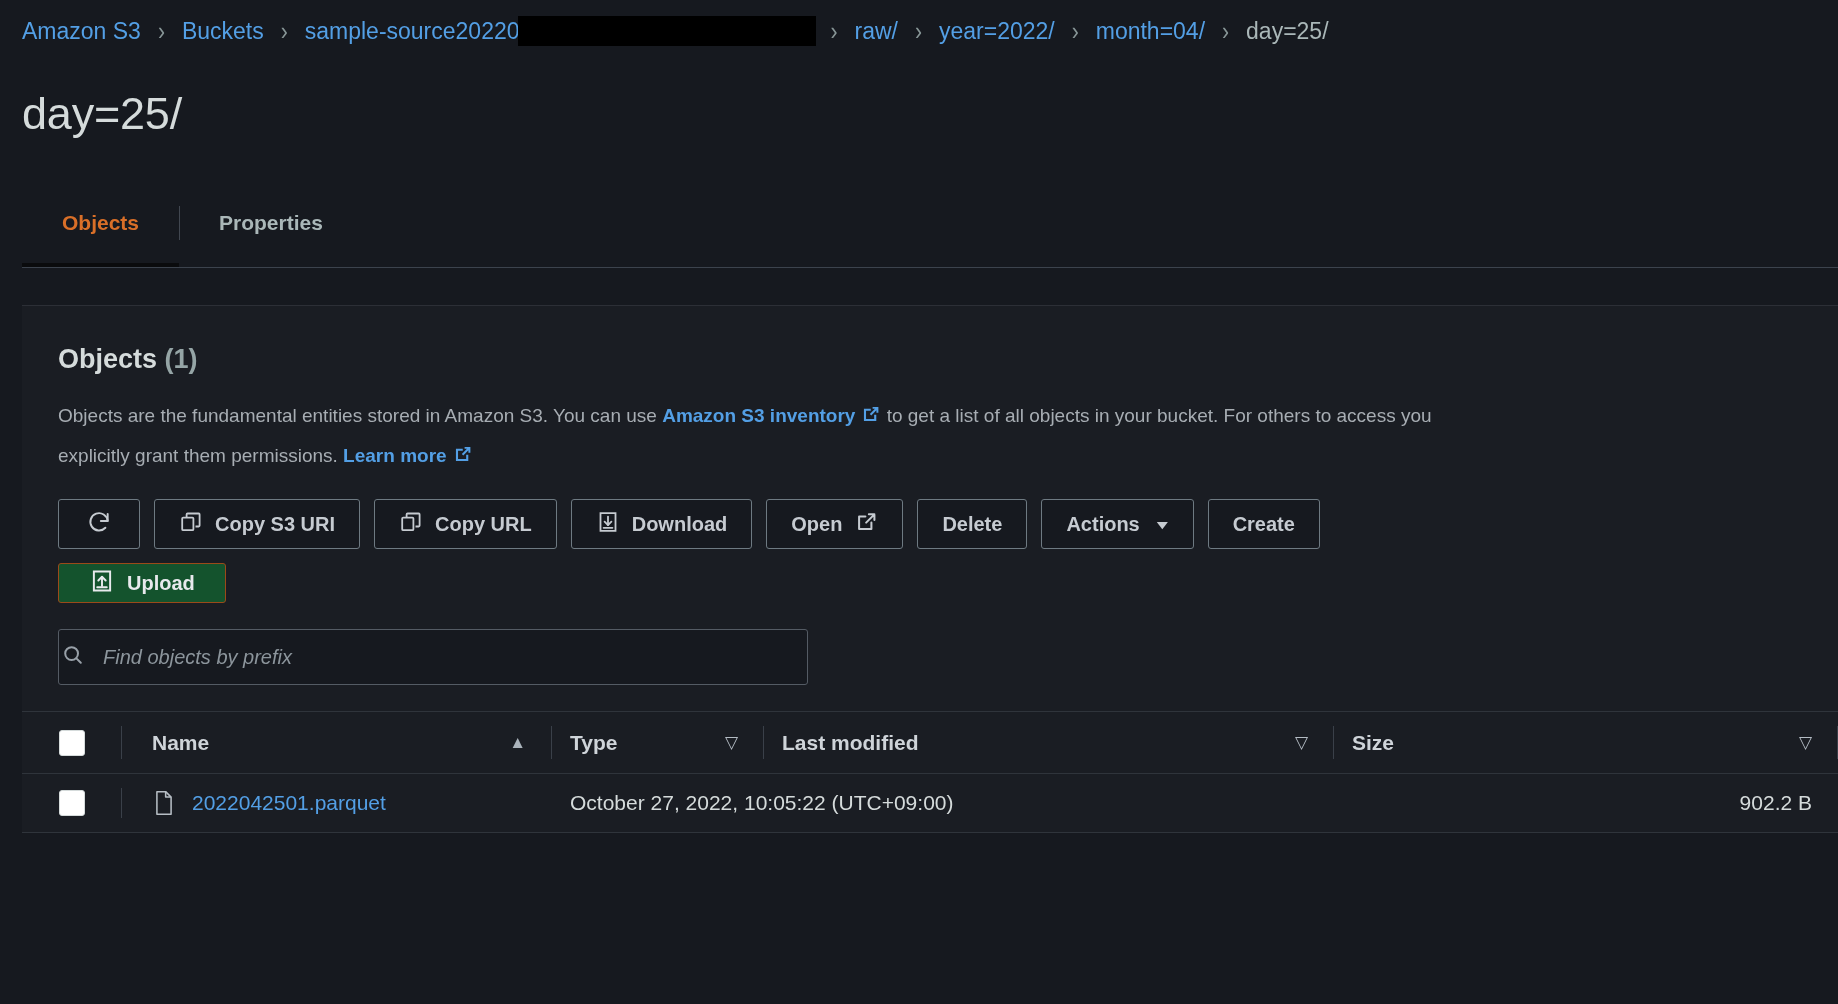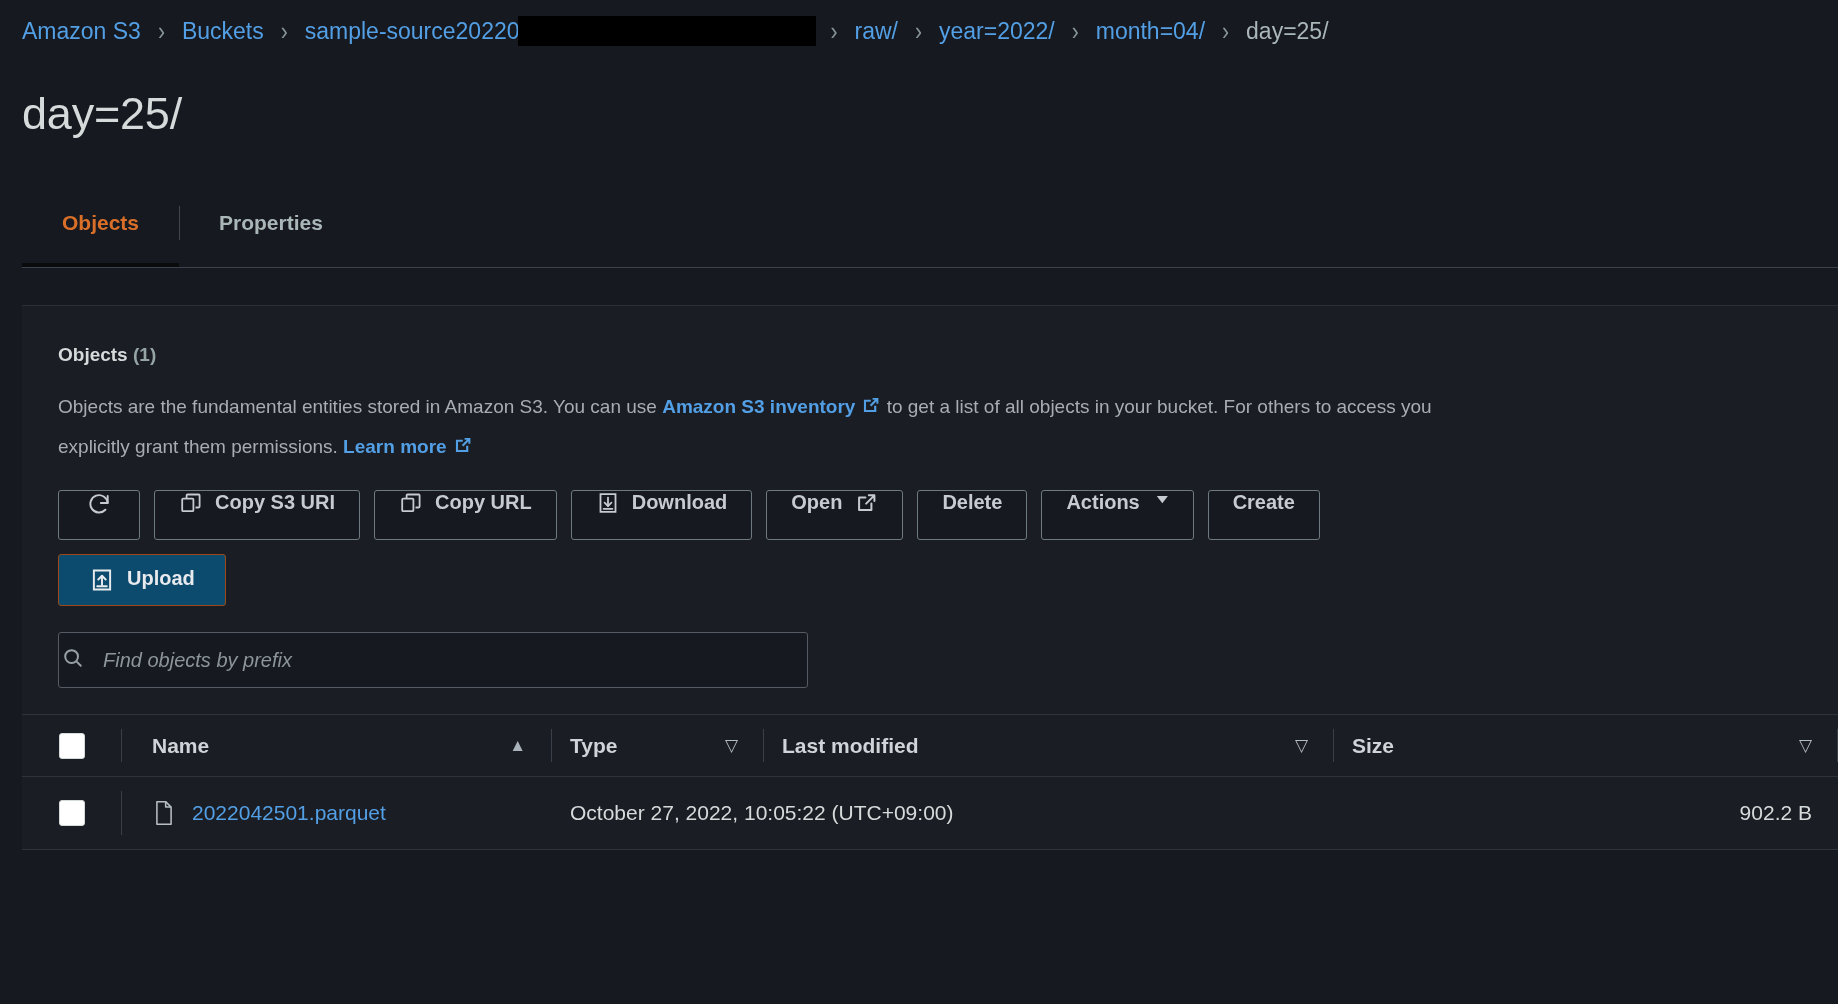--- a/index.html
+++ b/index.html
@@ -85,21 +85,21 @@
   
   .panel {
     position: absolute;
     left: 22px; right: 0; top: 305px;
     background: #1a1d23;
     border-top: 1px solid #2c2f36;
   }
 
   .panel-head { padding: 38px 0 0 36px; }
   .panel-title {
-    font-size: 19px; font-weight: bold; color: #d5dbdb;
+    font-size: 27px; font-weight: bold; color: #d5dbdb;
     margin: 0;
   }
   .panel-title .count { color: #95a5a6; font-weight: bold; }
 
   .panel-desc {
     color: #a7adb3;
     font-size: 19px;
     line-height: 37px;
     margin: 22px 0 0 0;
     padding-right: 10px;
@@ -113,39 +113,39 @@
   }
 
   
   .btn-row {
     display: flex; align-items: center;
     gap: 14px;
     margin: 22px 0 0 36px;
     white-space: nowrap;
   }
   .btn {
-    display: inline-flex; justify-content: center;
+    display: inline-flex; align-items: center; justify-content: center;
     gap: 12px;
     height: 50px;
     padding: 0 24px;
     border: 1px solid #6e7a82;
     border-radius: 3px;
     background: #16191f;
     color: #c6cbd1;
     font-size: 20px;
     font-weight: bold;
     cursor: pointer;
   }
   .btn.icon-only { width: 82px; padding: 0; }
   .btn.primary {
-    background: #0c4a6e;
+    background: #14532d;
     border-color: #9b4a19;
     color: #e8eaed;
     padding: 12px 30px;
-    height: 52px;
+    height: 40px;
   }
   .upload-row { margin: 14px 0 0 36px; }
   .caret {
     font-size: 13px;
     line-height: 1;
     display: inline-block;
     transform: scaleX(1.45) scaleY(0.95);
     margin-left: 4px;
   }
 
@@ -171,21 +171,21 @@
   }
   .search-input::placeholder { color: #8c959c; font-style: italic; opacity: 1; }
 
   
   .table { width: 100%; margin-top: 26px; }
   .thead, .trow {
     display: flex; align-items: flex-start;
     border-top: 1px solid #2f343b;
   }
   .thead { height: 62px; }
-  .trow { height: 74px; border-bottom: 1px solid #2f343b; }
+  .trow { height: 60px; border-bottom: 1px solid #2f343b; }
 
   .c-check {
     width: 100px;
     display: flex; align-items: center; justify-content: center;
     flex: 0 0 auto;
     align-self: stretch;
     position: relative;
   }
   .c-check::after {
     content: "";

